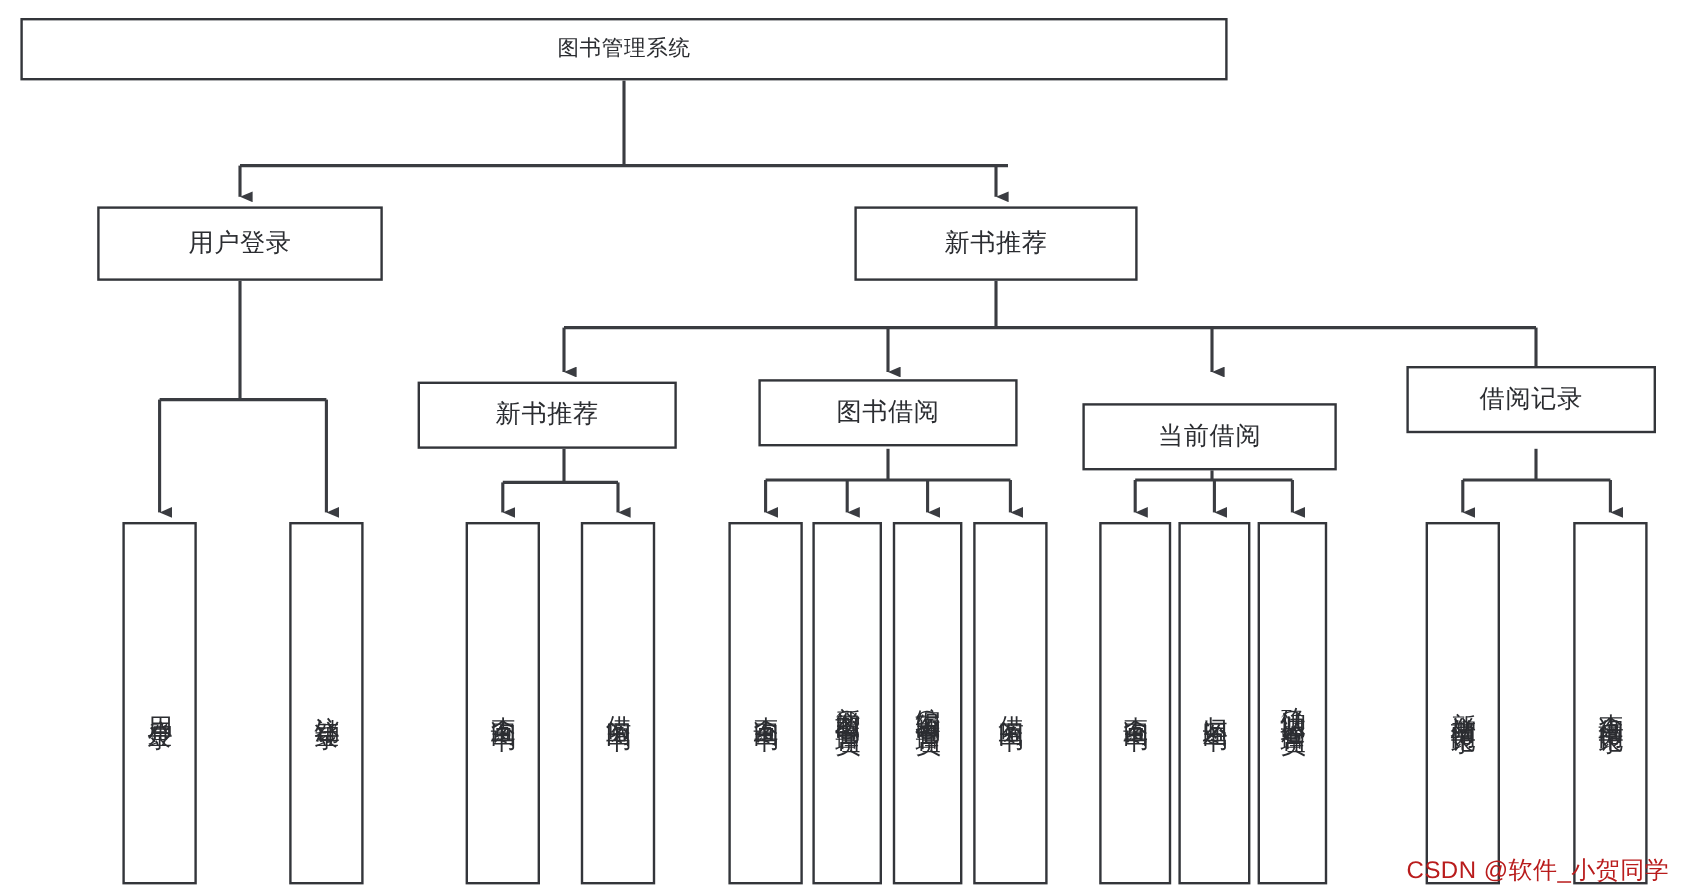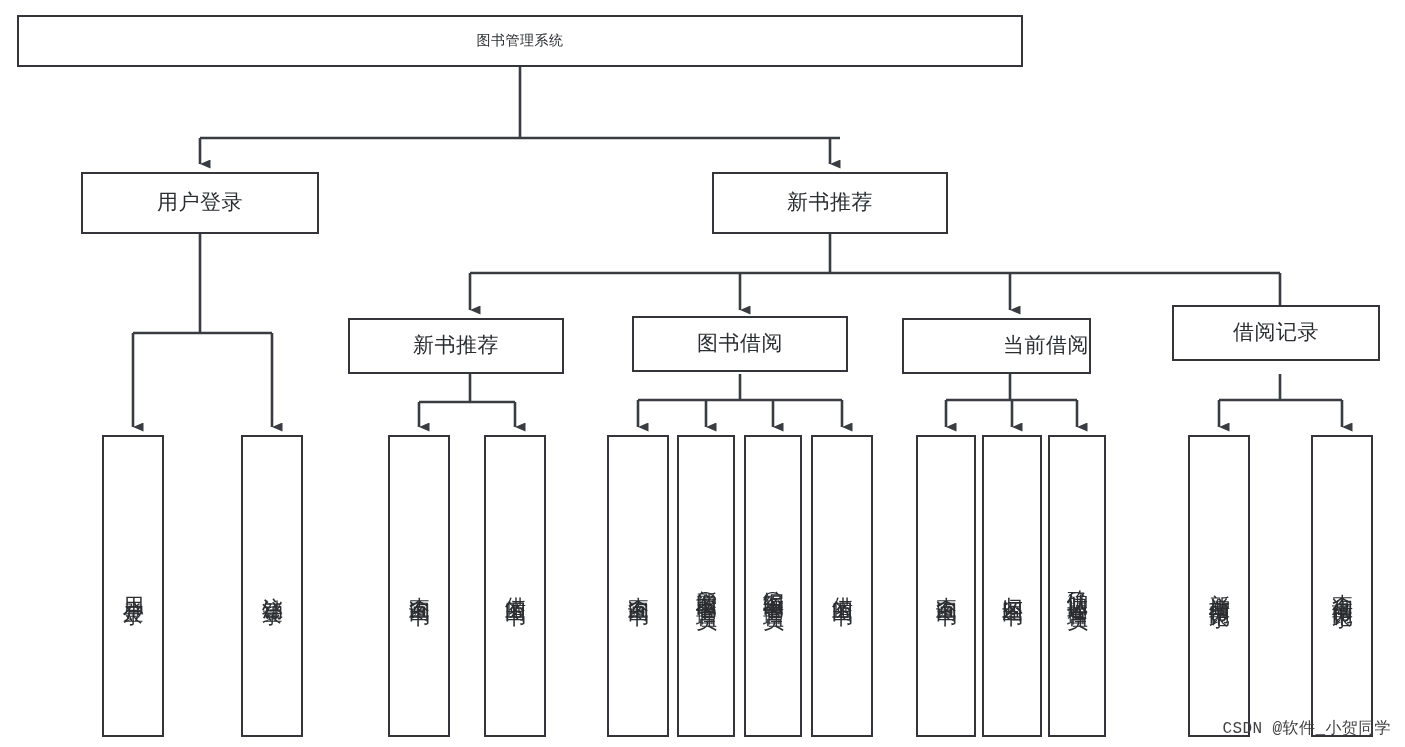--- a/index.html
+++ b/index.html
@@ -45,31 +45,31 @@
   .node-label-v {
     font-size: 21px;
     color: #2b2d31;
     writing-mode: vertical-rl;
     text-orientation: upright;
     letter-spacing: 3px;
     line-height: 1.0;
     white-space: nowrap;
     text-align: center;
   }
-  .node-root .node-label-h { font-size: 14px; }
+  .node-root .node-label-h { font-size: 18px; }
   .watermark {
     position: absolute;
     right: 14px;
     bottom: 8px;
-    font-size: 16px;
-    color: #404040;
+    font-size: 20px;
+    color: #b91c1c;
     letter-spacing: 0.4px;
     z-index: 9;
     white-space: nowrap;
-    font-family: Liberation Mono, monospace;
+    font-family: Liberation Sans, sans-serif;
   }
 </style>
 </head>
 <body>
 
 <div id="canvas">
 
   <svg id="diagram-svg" viewBox="0 0 1405 747" xmlns="http://www.w3.org/2000/svg">
     <defs>
       <marker id="arrowhead" markerWidth="9" markerHeight="11" refX="4.5" refY="10.5" orient="auto" markerUnits="userSpaceOnUse">
@@ -133,21 +133,21 @@
   </div>
 
   <div class="node-box" style="left:348px; top:318px; width:216px; height:56px;">
     <span class="node-label-h">新书推荐</span>
   </div>
 
   <div class="node-box" style="left:632px; top:316px; width:216px; height:56px;">
     <span class="node-label-h">图书借阅</span>
   </div>
 
-  <div class="node-box" style="left:902px; top:318px; width:189px; height:56px;justify-content:flex-end;">
+  <div class="node-box" style="left:902px; top:336px; width:212px; height:56px;">
     <span class="node-label-h">当前借阅</span>
   </div>
 
   <div class="node-box" style="left:1172px; top:305px; width:208px; height:56px;">
     <span class="node-label-h">借阅记录</span>
   </div>
 
   <div class="node-box" style="left:102px; top:435px; width:62px; height:302px;">
     <span class="node-label-v">用户登录</span>
   </div>

